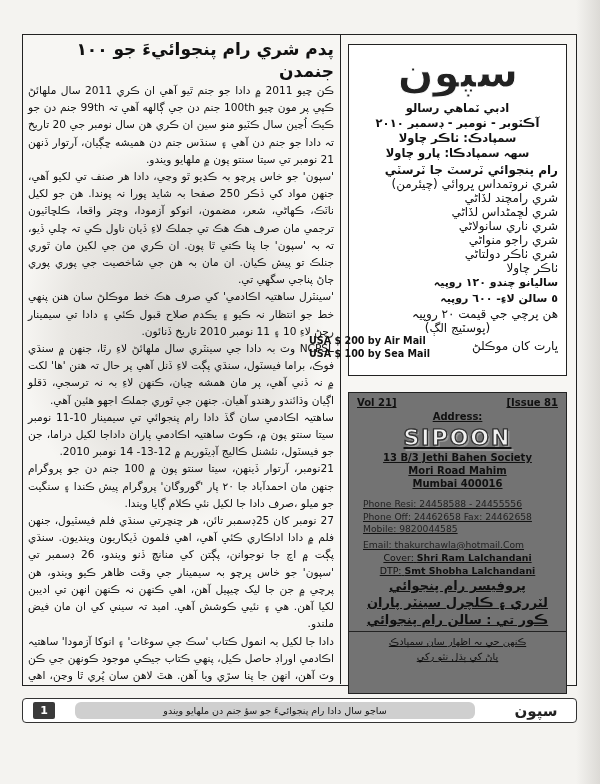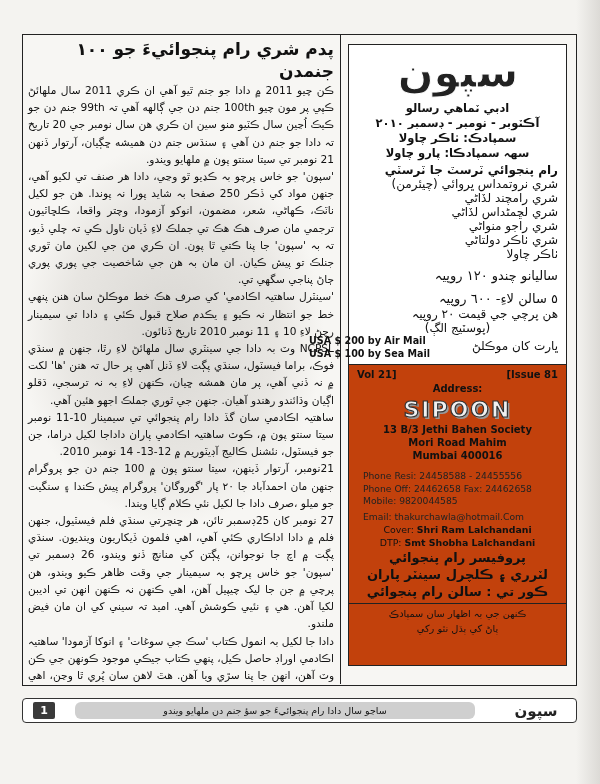--- a/index.html
+++ b/index.html
@@ -12,23 +12,23 @@
   .article h1{margin:0 0 0 0;font-size:17px;line-height:22px;font-weight:bold;text-align:right;}
   .article p{margin:0;}
   .rightcol{position:absolute;left:342px;top:36px;width:231px;height:646px;}
   .box1{position:absolute;left:6px;top:8px;width:217px;height:330px;border:1.5px solid #222;background:#fff;}
   .logo{height:56px;display:flex;align-items:center;justify-content:center;}
   .logo svg{display:block;}
   .rtl{direction:rtl;text-align:right;}
   .c{text-align:center;}
   .t{font-size:11.5px;line-height:15px;font-weight:bold;}
   .sm{font-size:12px;line-height:14px;}
-  .price{font-size:13px;line-height:16px;font-weight:normal;margin-top:7px;}
+  .price{font-size:11px;line-height:16px;font-weight:bold;}
   .usa{font-size:9.6px;line-height:12px;font-weight:bold;direction:ltr;text-align:left;}
-  .box2{position:absolute;left:6px;top:328px;width:217px;height:300px;border:1.5px solid #222;background:#c2410c;}
+  .box2{position:absolute;left:6px;top:356px;width:217px;height:300px;border:1.5px solid #222;background:#737373;text-decoration:underline;}
   .vol{display:flex;justify-content:space-between;font-size:10px;font-weight:bold;padding:4px 8px 0 8px;}
   .addr{font-size:10px;font-weight:bold;text-align:center;line-height:13px;}
   .sipoon{margin:4px auto 2px auto;width:135px;height:22px;font-size:22px;font-weight:bold;color:#f0f0f0;letter-spacing:2px;text-align:center;line-height:22px;
     -webkit-text-stroke:1.2px #333;text-shadow:2px 2px 0 #999;font-family:"DejaVu Sans",sans-serif;}
   .contact{font-size:9.2px;line-height:12.5px;padding-left:14px;color:#222;}
   .credit{font-size:9.4px;line-height:13px;text-align:center;}
   .credit b{font-weight:bold;}
   .big-rtl{direction:rtl;text-align:center;font-size:13px;line-height:17px;font-weight:bold;}
   .divline{border-top:1px solid #222;margin:3px 0 2px 0;}
   .note{direction:rtl;text-align:center;font-size:9.8px;line-height:15px;}
@@ -65,20 +65,21 @@
       </svg>
     </div>
     <div class="rtl c t">ادبي ٽماهي رسالو</div>
     <div class="rtl c t">آڪٽوبر - نومبر - ڊسمبر ٢٠١٠</div>
     <div class="rtl c t">سمپادڪ: ٺاڪر چاولا</div>
     <div class="rtl c t" style="margin-bottom:2px;">سهہ سمپادڪا: پارو چاولا</div>
     <div class="rtl sm" style="padding-right:8px;font-weight:bold;">رام پنجوائي ٽرسٽ جا ٽرسٽي</div>
     <div class="rtl sm" style="padding-right:8px;">شري نروتمداس ڀروائي (چيئرمن)</div>
     <div class="rtl sm" style="padding-right:8px;">شري رامچند لڏاڻي</div>
     <div class="rtl sm" style="padding-right:8px;">شري لڇمڻداس لڏاڻي</div>
+    <div class="rtl sm" style="padding-right:8px;">شري ناري سانولاڻي</div>
     <div class="rtl sm" style="padding-right:8px;">شري راجو منواڻي</div>
     <div class="rtl sm" style="padding-right:8px;">شري ٺاڪر دولتاڻي</div>
     <div class="rtl sm" style="padding-right:8px;">ٺاڪر چاولا</div>
     <div class="rtl price" style="padding-right:8px;">ساليانو چندو ١٢٠ روپيہ</div>
     <div class="rtl price" style="padding-right:8px;">٥ سالن لاءِ- ٦٠٠ روپيہ</div>
     <div class="rtl sm" style="padding-right:8px;">هن پرچي جي قيمت ٢٠ روپيہ</div>
     <div class="rtl sm c">(پوسٽيج الڳ)</div>
     <div style="position:relative;height:26px;">
       <div class="usa" style="position:absolute;left:-40px;top:0;">USA $ 200 by Air Mail</div>
       <div class="usa" style="position:absolute;left:-40px;top:13px;">USA $ 100 by Sea Mail</div>

